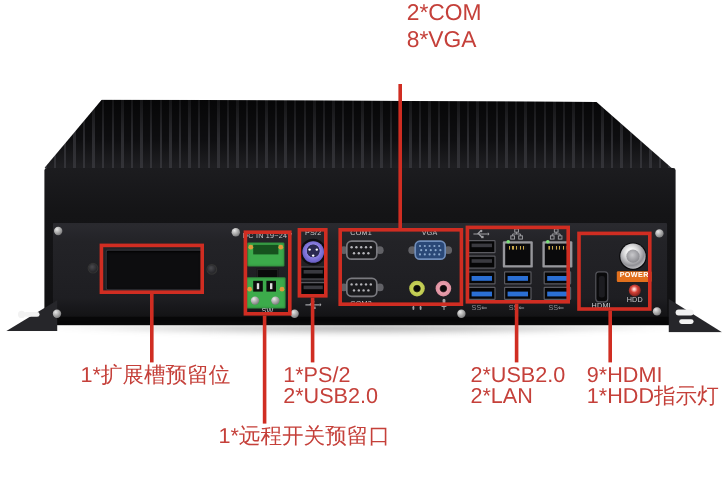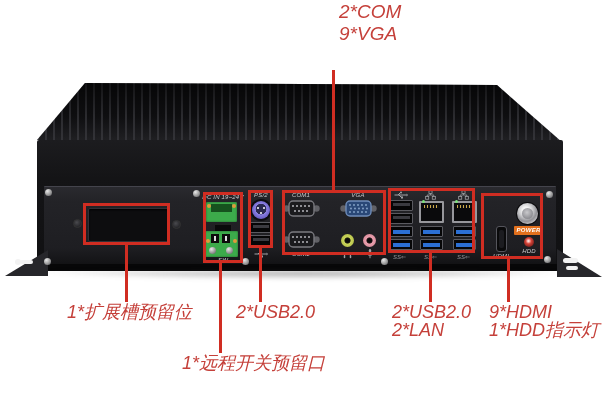--- a/index.html
+++ b/index.html
@@ -1,17 +1,17 @@
 <!DOCTYPE html>
 <html><head>
 <meta charset="utf-8">
 <style>
   html,body{margin:0;padding:0;background:#fff;}
   #stage{position:relative;width:606px;height:404px;background:#ffffff;overflow:hidden;
-         font-family:"Liberation Sans","DejaVu Sans",sans-serif;font-style:italic;}
+         font-family:"Liberation Sans","DejaVu Sans",sans-serif;}
   
   .redbox{position:absolute;border:3px solid #d02d22;box-sizing:border-box;background:transparent;}
   .leader{position:absolute;width:3px;background:#d02d22;}
   .ann{position:absolute;color:#c5403a;font-size:18px;line-height:17.5px;white-space:nowrap;}
   .ann.big{font-size:19px;line-height:21.5px;}
   
   .fins{position:absolute;left:37px;top:83px;width:526px;height:60px;
         background:
           linear-gradient(180deg, rgba(0,0,0,.55) 0%, rgba(0,0,0,0) 55%, rgba(70,70,76,.35) 100%),
           repeating-linear-gradient(90deg,#2b2b2f 0 2px,#0e0e10 2px 8px);
@@ -294,26 +294,27 @@
 
   <div class="leader" style="left:332px;top:70px;height:121px;"></div>
   <div class="leader" style="left:125px;top:245px;height:57px;"></div>
   <div class="leader" style="left:219px;top:263px;height:90px;"></div>
   <div class="leader" style="left:259px;top:248px;height:54px;"></div>
   <div class="leader" style="left:429px;top:253px;height:49px;"></div>
   <div class="leader" style="left:507px;top:259px;height:43px;"></div>
 
   <div class="ann big" style="left:339px;top:1px;">
     <div>2*COM</div>
-    <div>9*VGA</div>
+    <div>8*VGA</div>
   </div>
   <div class="ann" style="left:67px;top:304px;text-align:right;">
     <div>1*扩展槽预留位</div>
   </div>
   <div class="ann" style="left:236px;top:304px;">
+    <div>1*PS/2</div>
     <div>2*USB2.0</div>
   </div>
   <div class="ann" style="left:182px;top:355px;">
     <div>1*远程开关预留口</div>
   </div>
   <div class="ann" style="left:392px;top:304px;">
     <div>2*USB2.0</div>
     <div>2*LAN</div>
   </div>
   <div class="ann" style="left:489px;top:304px;">

